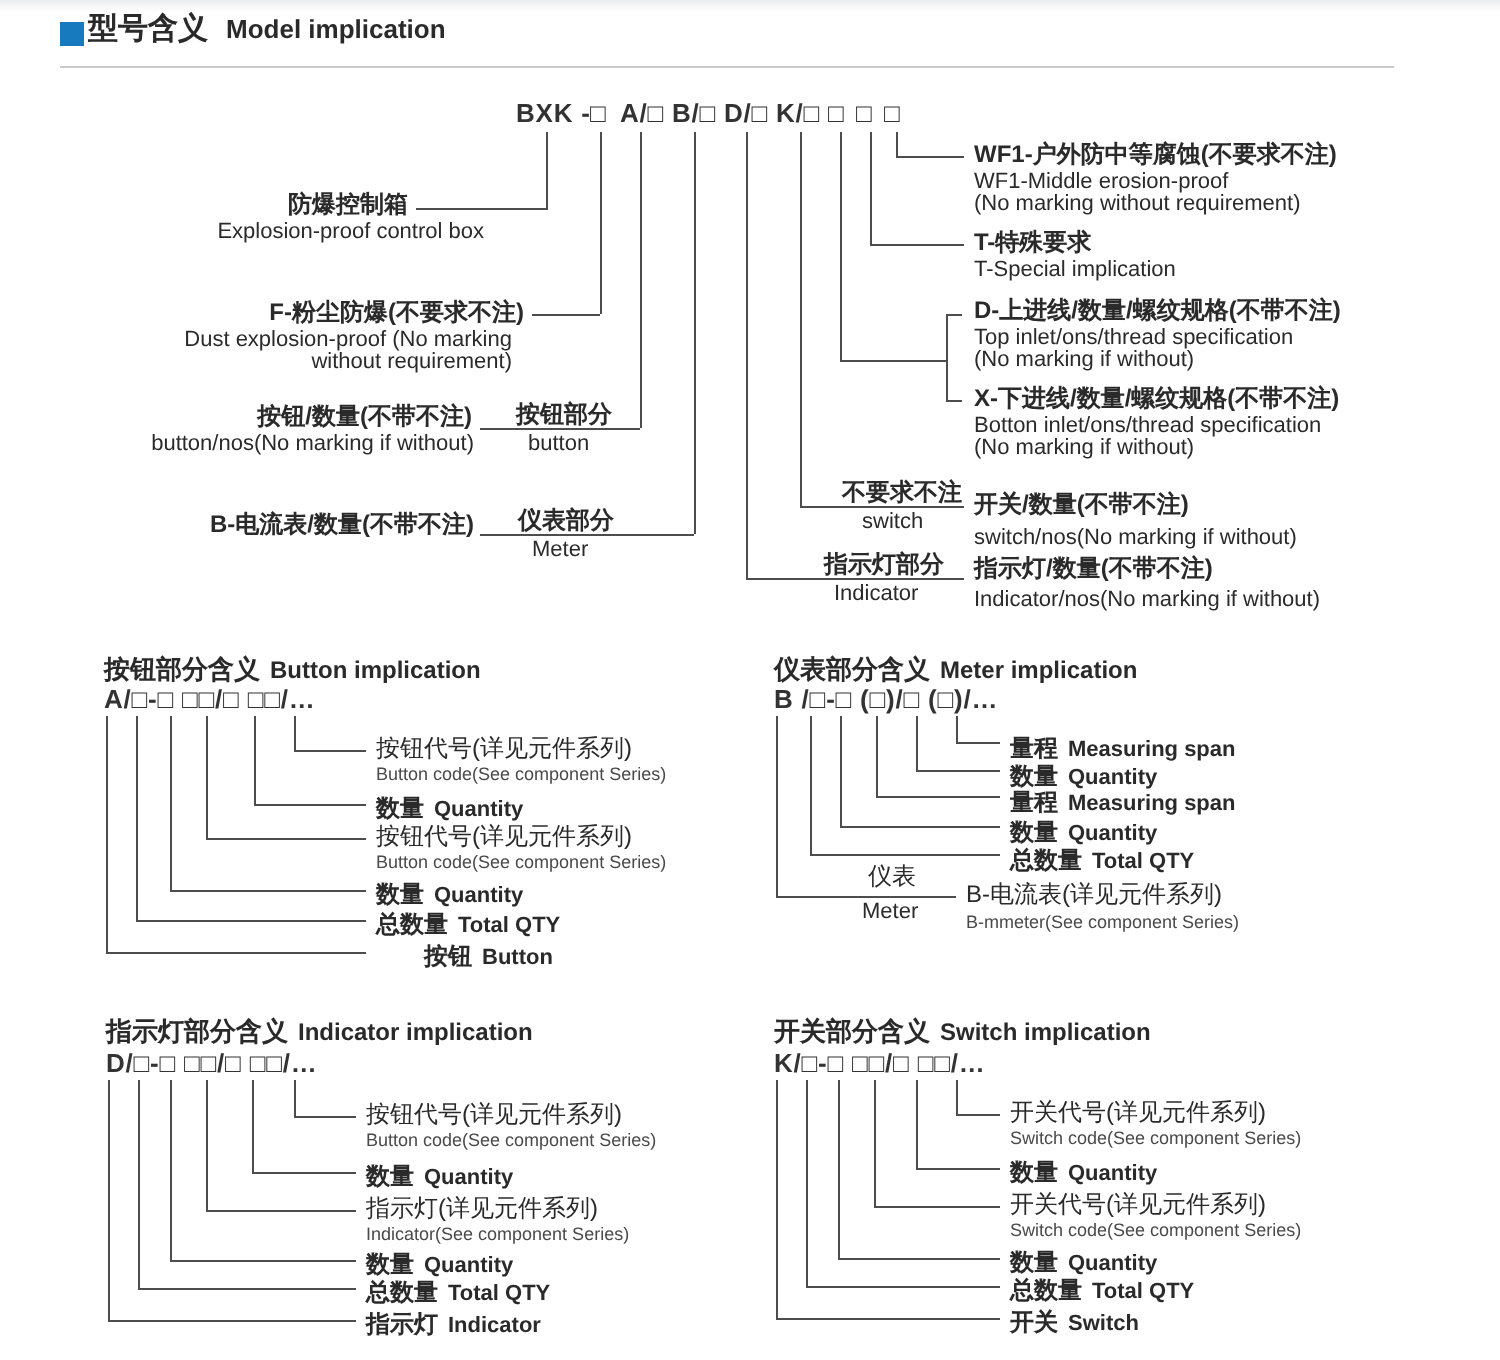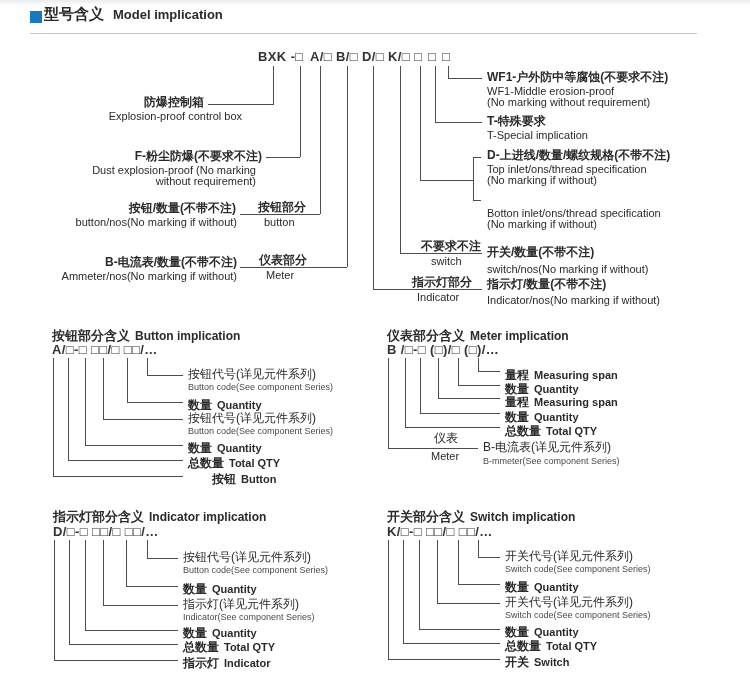--- a/index.html
+++ b/index.html
@@ -71,35 +71,35 @@
   <div class="t zh b" style="right:488px;top:150px;">F-粉尘防爆(不要求不注)</div>
   <div class="t en" style="right:494px;top:164px;">Dust explosion-proof (No marking</div>
   <div class="t en" style="right:494px;top:175px;">without requirement)</div>
 
   <div class="t zh b" style="right:514px;top:202px;">按钮/数量(不带不注)</div>
   <div class="t en" style="right:513px;top:216px;">button/nos(No marking if without)</div>
   <div class="t zh b" style="left:258px;top:201px;">按钮部分</div>
   <div class="t en" style="left:264px;top:216px;">button</div>
 
   <div class="t zh b" style="right:513px;top:256px;">B-电流表/数量(不带不注)</div>
-  <div class="t en" style="right:513px;top:270px;">Ammeter/nos(No marking if without)</div>
   <div class="t zh b" style="left:259px;top:254px;">仪表部分</div>
   <div class="t en" style="left:266px;top:269px;">Meter</div>
 
   <div class="t zh b" style="left:487px;top:71px;">WF1-户外防中等腐蚀(不要求不注)</div>
   <div class="t en" style="left:487px;top:85px;">WF1-Middle erosion-proof</div>
   <div class="t en" style="left:487px;top:96px;">(No marking without requirement)</div>
 
   <div class="t zh b" style="left:487px;top:115px;">T-特殊要求</div>
   <div class="t en" style="left:487px;top:129px;">T-Special implication</div>
 
   <div class="t zh b" style="left:487px;top:149px;">D-上进线/数量/螺纹规格(不带不注)</div>
   <div class="t en" style="left:487px;top:163px;">Top inlet/ons/thread specification</div>
   <div class="t en" style="left:487px;top:174px;">(No marking if without)</div>
 
+  <div class="t zh b" style="left:487px;top:193px;">X-下进线/数量/螺纹规格(不带不注)</div>
   <div class="t en" style="left:487px;top:207px;">Botton inlet/ons/thread specification</div>
   <div class="t en" style="left:487px;top:218px;">(No marking if without)</div>
 
   <div class="t zh b" style="left:421px;top:240px;">不要求不注</div>
   <div class="t en" style="left:431px;top:255px;">switch</div>
   <div class="t zh b" style="left:487px;top:246px;">开关/数量(不带不注)</div>
   <div class="t en" style="left:487px;top:263px;">switch/nos(No marking if without)</div>
 
   <div class="t zh b" style="left:412px;top:276px;">指示灯部分</div>
   <div class="t en" style="left:417px;top:291px;">Indicator</div>

